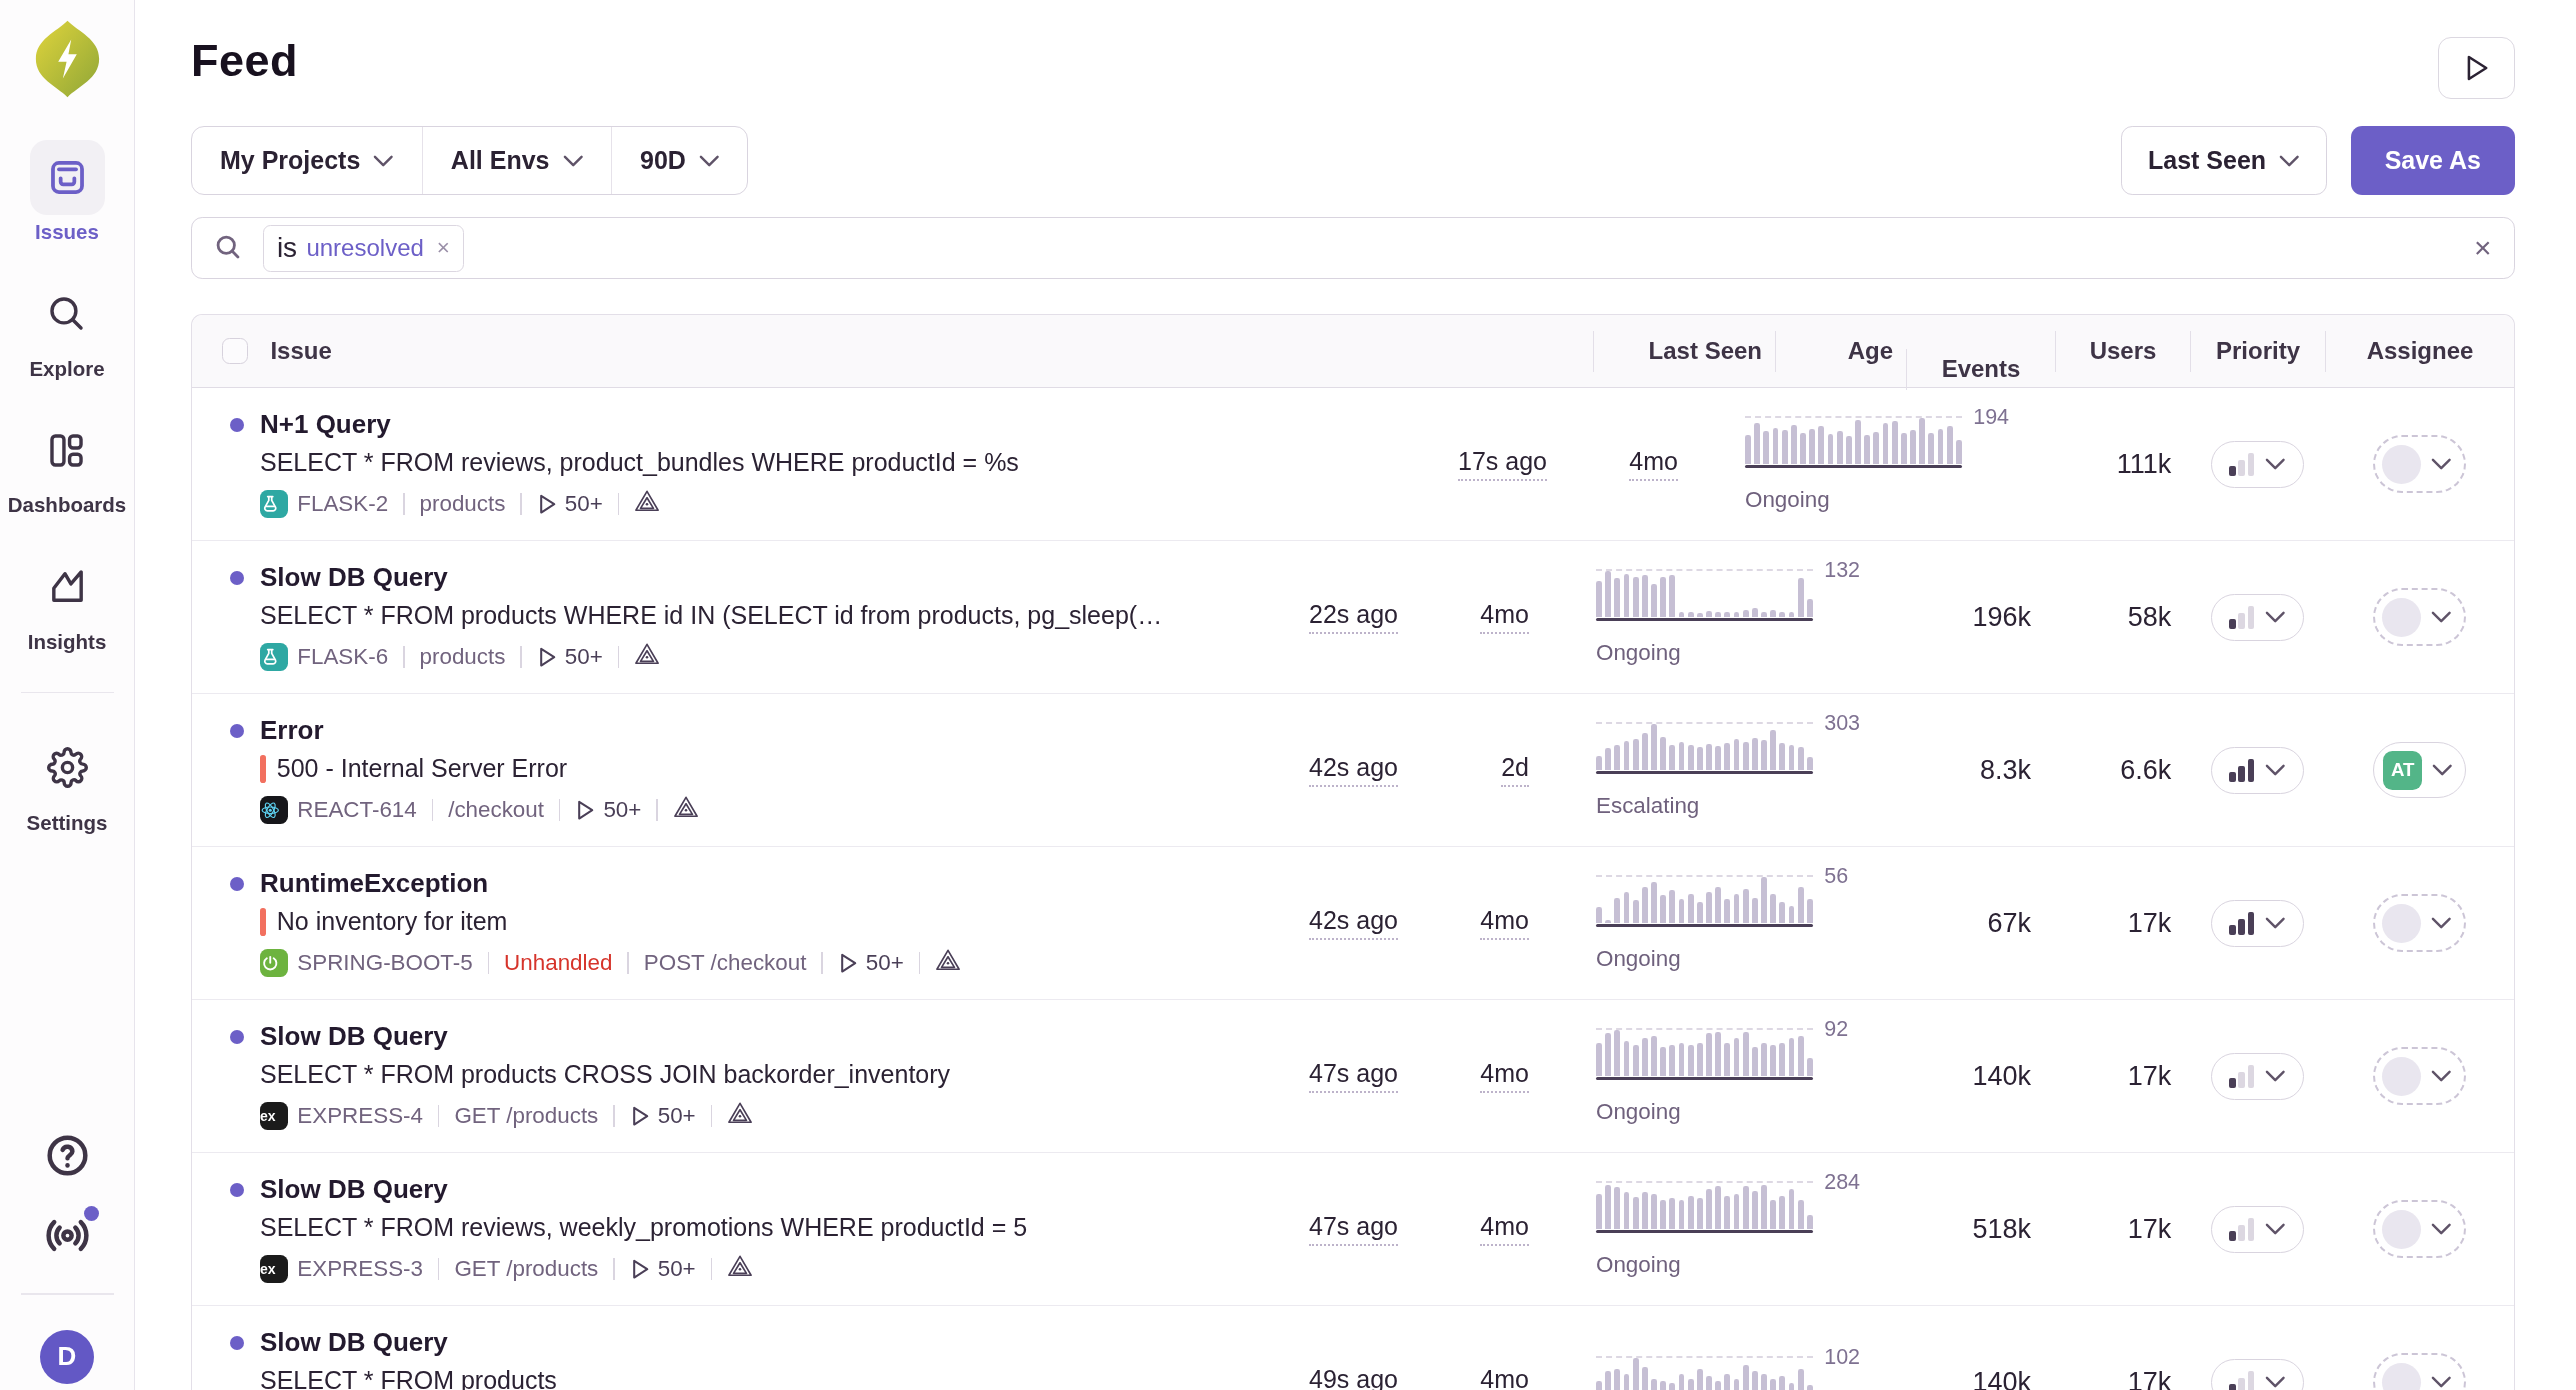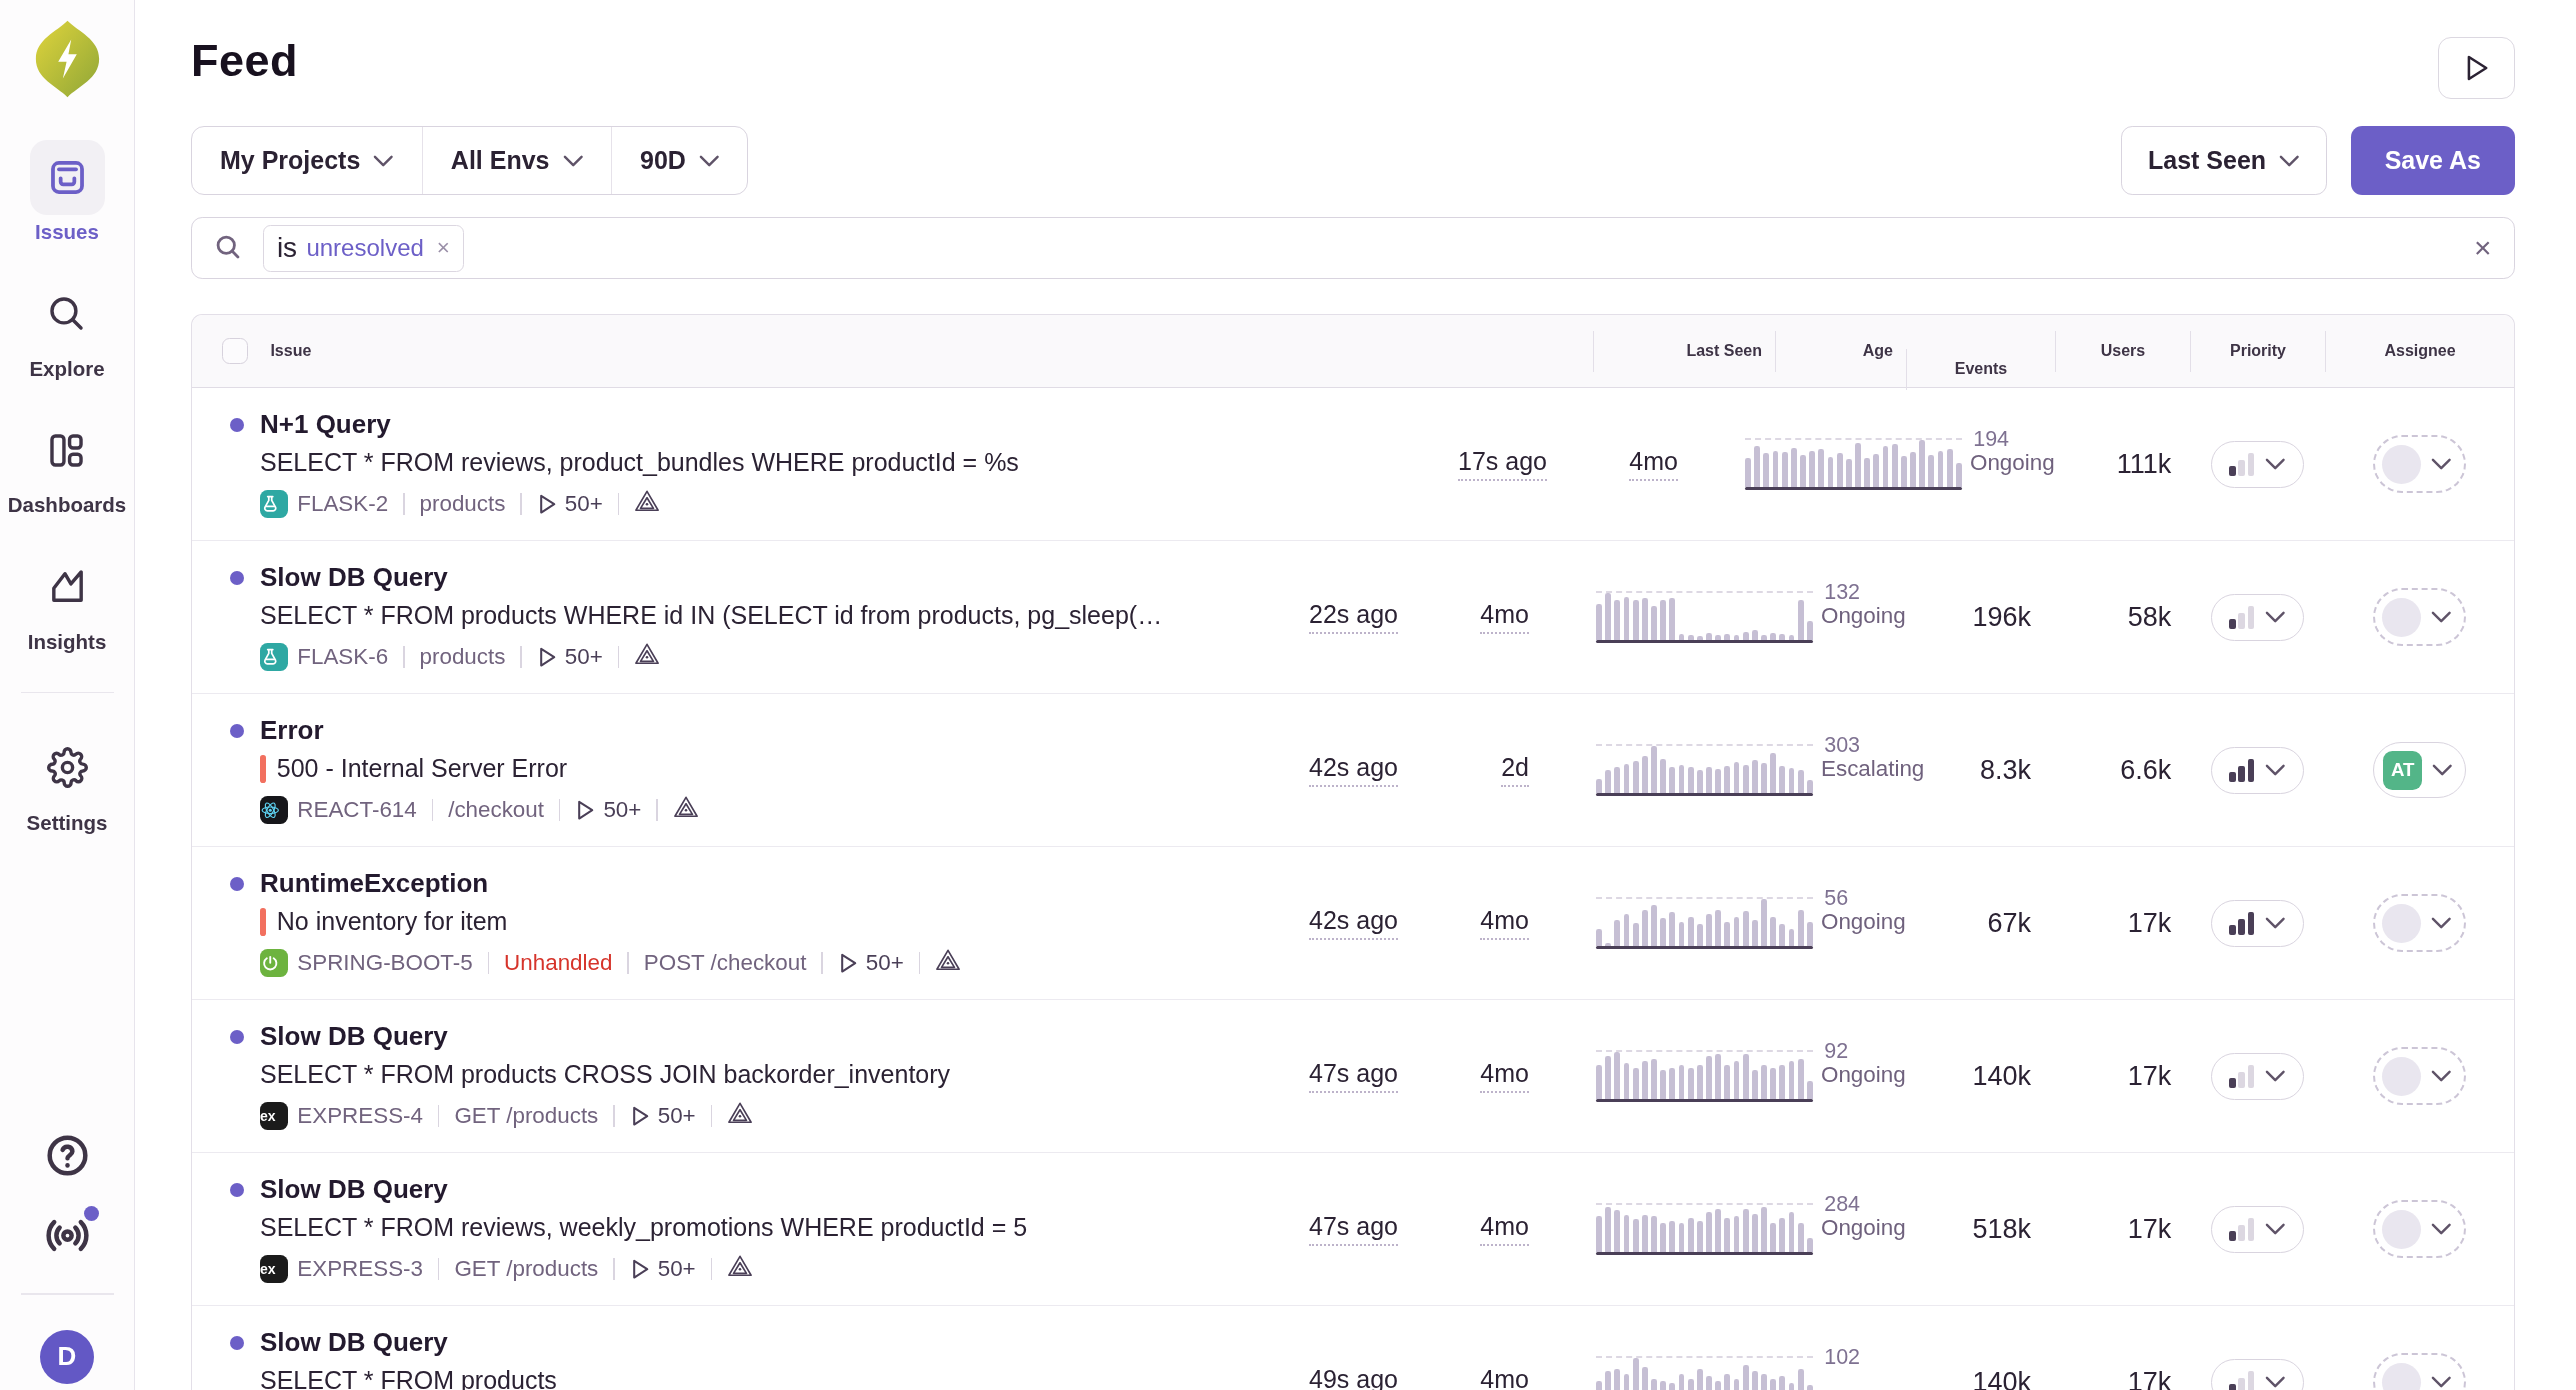--- a/index.html
+++ b/index.html
@@ -63,21 +63,21 @@
   .token-key { font-size:28px; color:#2B2233; }
   .token-val { font-size:24px; color:#6C5FC7; margin-left:9.3px; }
   .token-x { font-size:22.4px; color:#9A8FA8; margin-left:13px; }
   .search-clear { margin-left:auto; font-size:30px; color:#71637E; cursor:pointer; line-height:1; }
 
   
   .table { margin-top:35px; border:1.4px solid #E3DFE8; border-bottom:none;
            border-radius:11.2px 11.2px 0 0; background:#fff; }
   .thead { display:flex; align-items:center; height:73px; background:#FAF9FB;
            border-bottom:1.4px solid #E0DCE5; border-radius:11.2px 11.2px 0 0;
-           font-size:16px; font-weight:700; color:#3E3446; }
+           font-size:24px; font-weight:700; color:#3E3446; }
   .th { display:flex; align-items:center; height:41px; }
   .th + .th { border-left:1.4px solid #E3DFE8; }
   .col-issue { flex:1; padding-left:30px; }
   .col-last { width:182px; justify-content:flex-end; padding-right:13px; }
   .col-age { width:131px; justify-content:flex-end; padding-right:13px; }
   .col-trend { width:364px; padding-left:54px; padding-right:24px; }
   .col-events { width:149px; justify-content:center;margin-top:36px; }
   .col-users { width:135px; justify-content:center; }
   .col-priority { width:135px; justify-content:center; }
   .col-assignee { width:189px; justify-content:center; }
@@ -108,21 +108,21 @@
   .replay-badge svg { width:20.5px; height:22.4px; margin-right:7.5px; stroke:#4A3F57; stroke-width:2.2;
                       fill:none; stroke-linejoin:round; }
   .seer svg { width:26px; height:24px; stroke:#4A3F57; stroke-width:1.8; fill:none;
               stroke-linecap:round; stroke-linejoin:round; }
 
   .c-last { width:182px; justify-content:flex-end; padding-right:13px; }
   .c-age { width:131px; justify-content:flex-end; padding-right:13px; }
   .dotted { font-size:25px; color:#2B2233; border-bottom:2.3px dotted #BDB3CA; padding-bottom:2.8px; cursor:default; }
 
   .c-trend { width:364px; padding-left:54px; }
-  .trend-wrap { display:flex; flex-direction:row;gap:8px; }
+  .trend-wrap { display:flex; flex-direction:column;gap:8px; }
   .spark { position:relative; width:217px; height:52px; }
   .spark-dash { position:absolute; left:0; right:0; top:0; border-top:2.3px dashed #DDD8E3; }
   .spark-bars { position:absolute; left:0; right:0; top:1.9px; bottom:3.7px; display:flex;
                 align-items:flex-end; gap:3.3px; }
   .sbar { flex:1; background:#C6BFD4; border-radius:2.3px 2.3px 0 0; min-height:2.8px; }
   .spark-base { position:absolute; left:0; right:0; bottom:0; height:3.3px; background:#4A3F57; border-radius:1.9px; }
   .peak { position:absolute; left:100%; margin-left:11.2px; top:-11.2px; font-size:21.5px; color:#7E7191; }
   .trend-status { margin-top:11.2px; font-size:22.4px; color:#6F617D; }
 
   .c-events { width:149px; justify-content:flex-end; padding-right:24px; }

